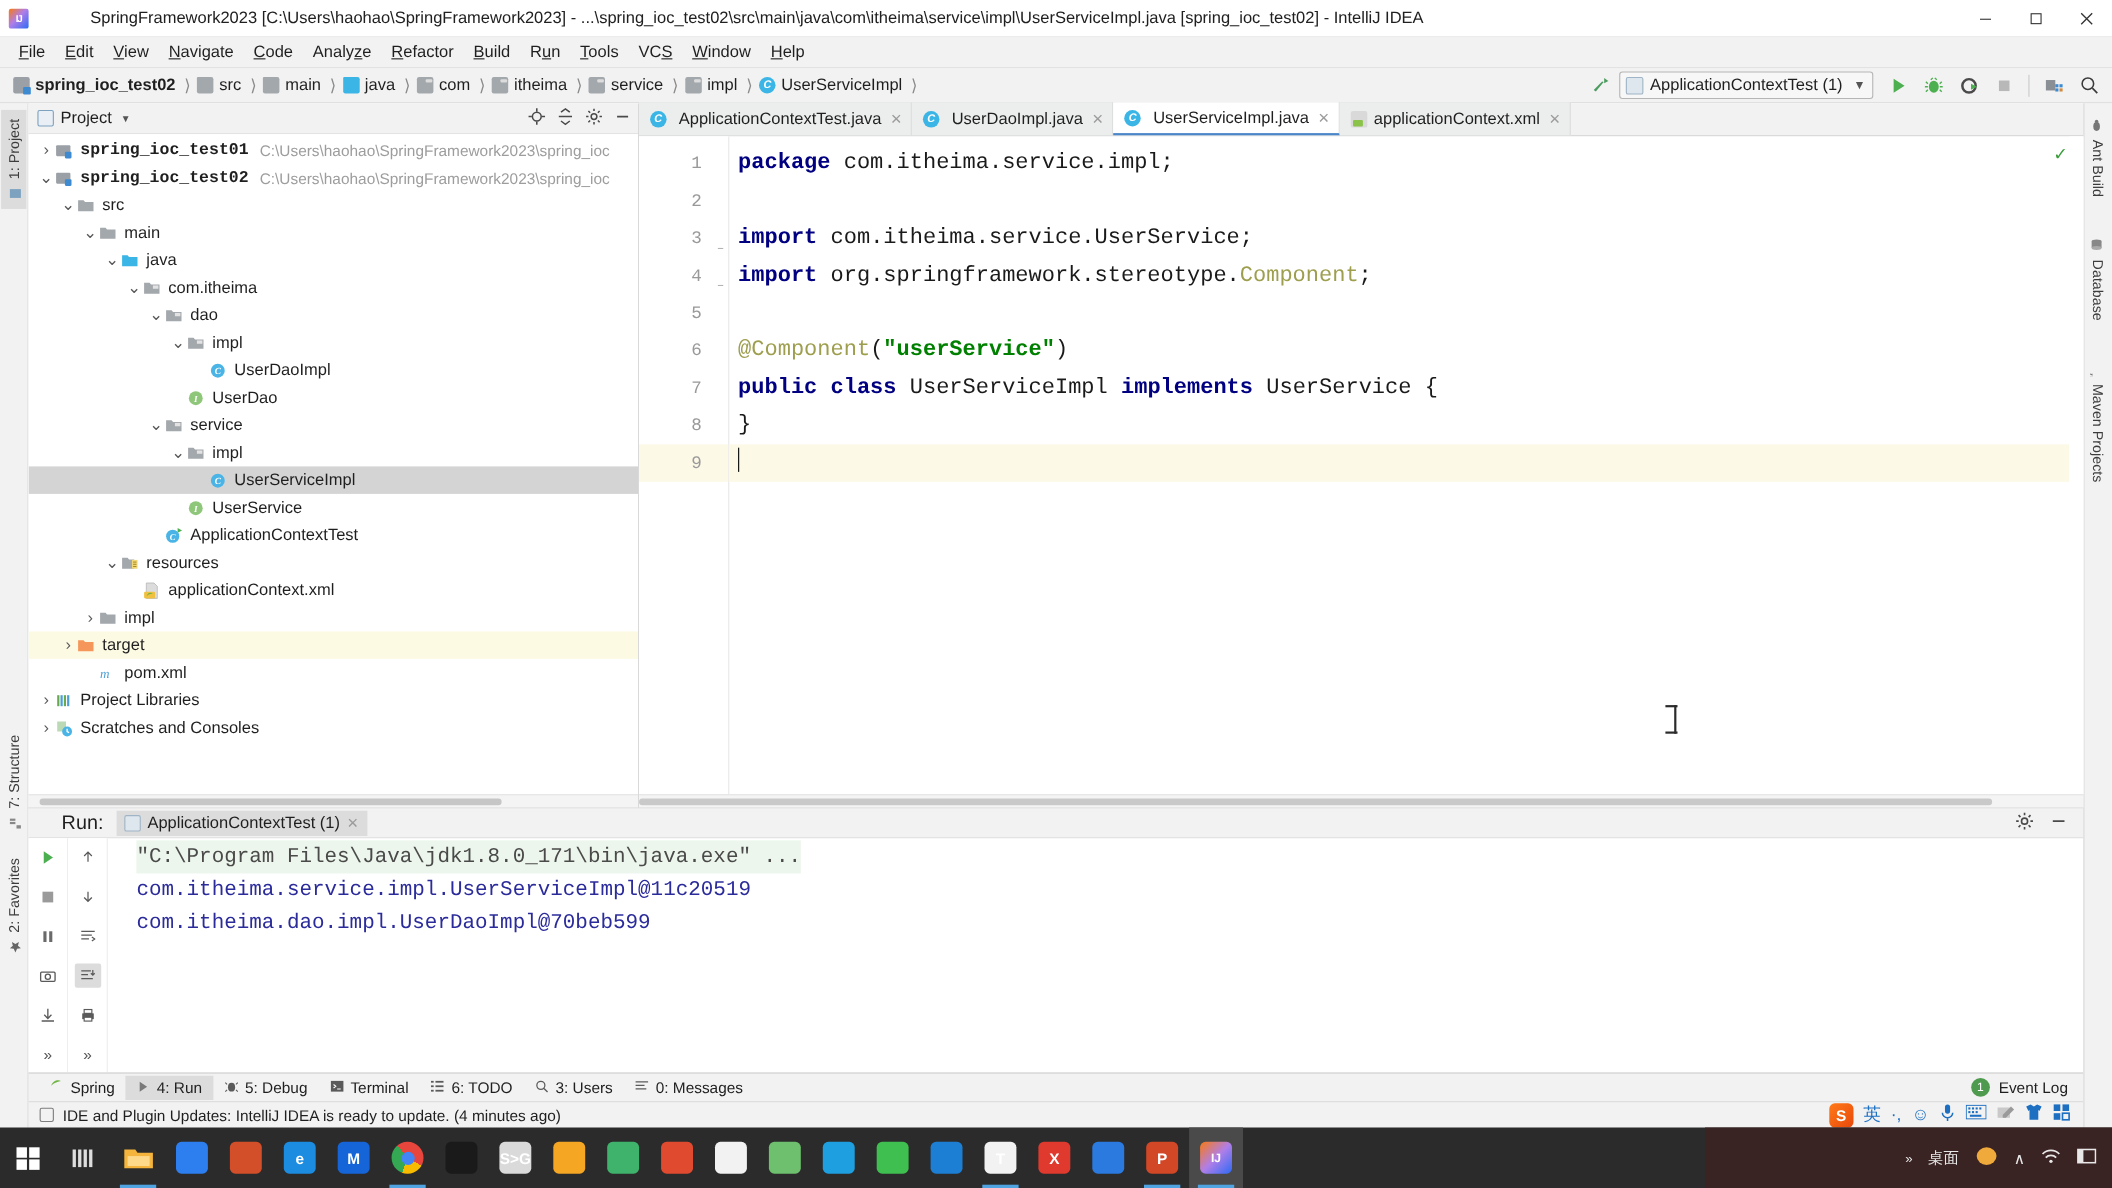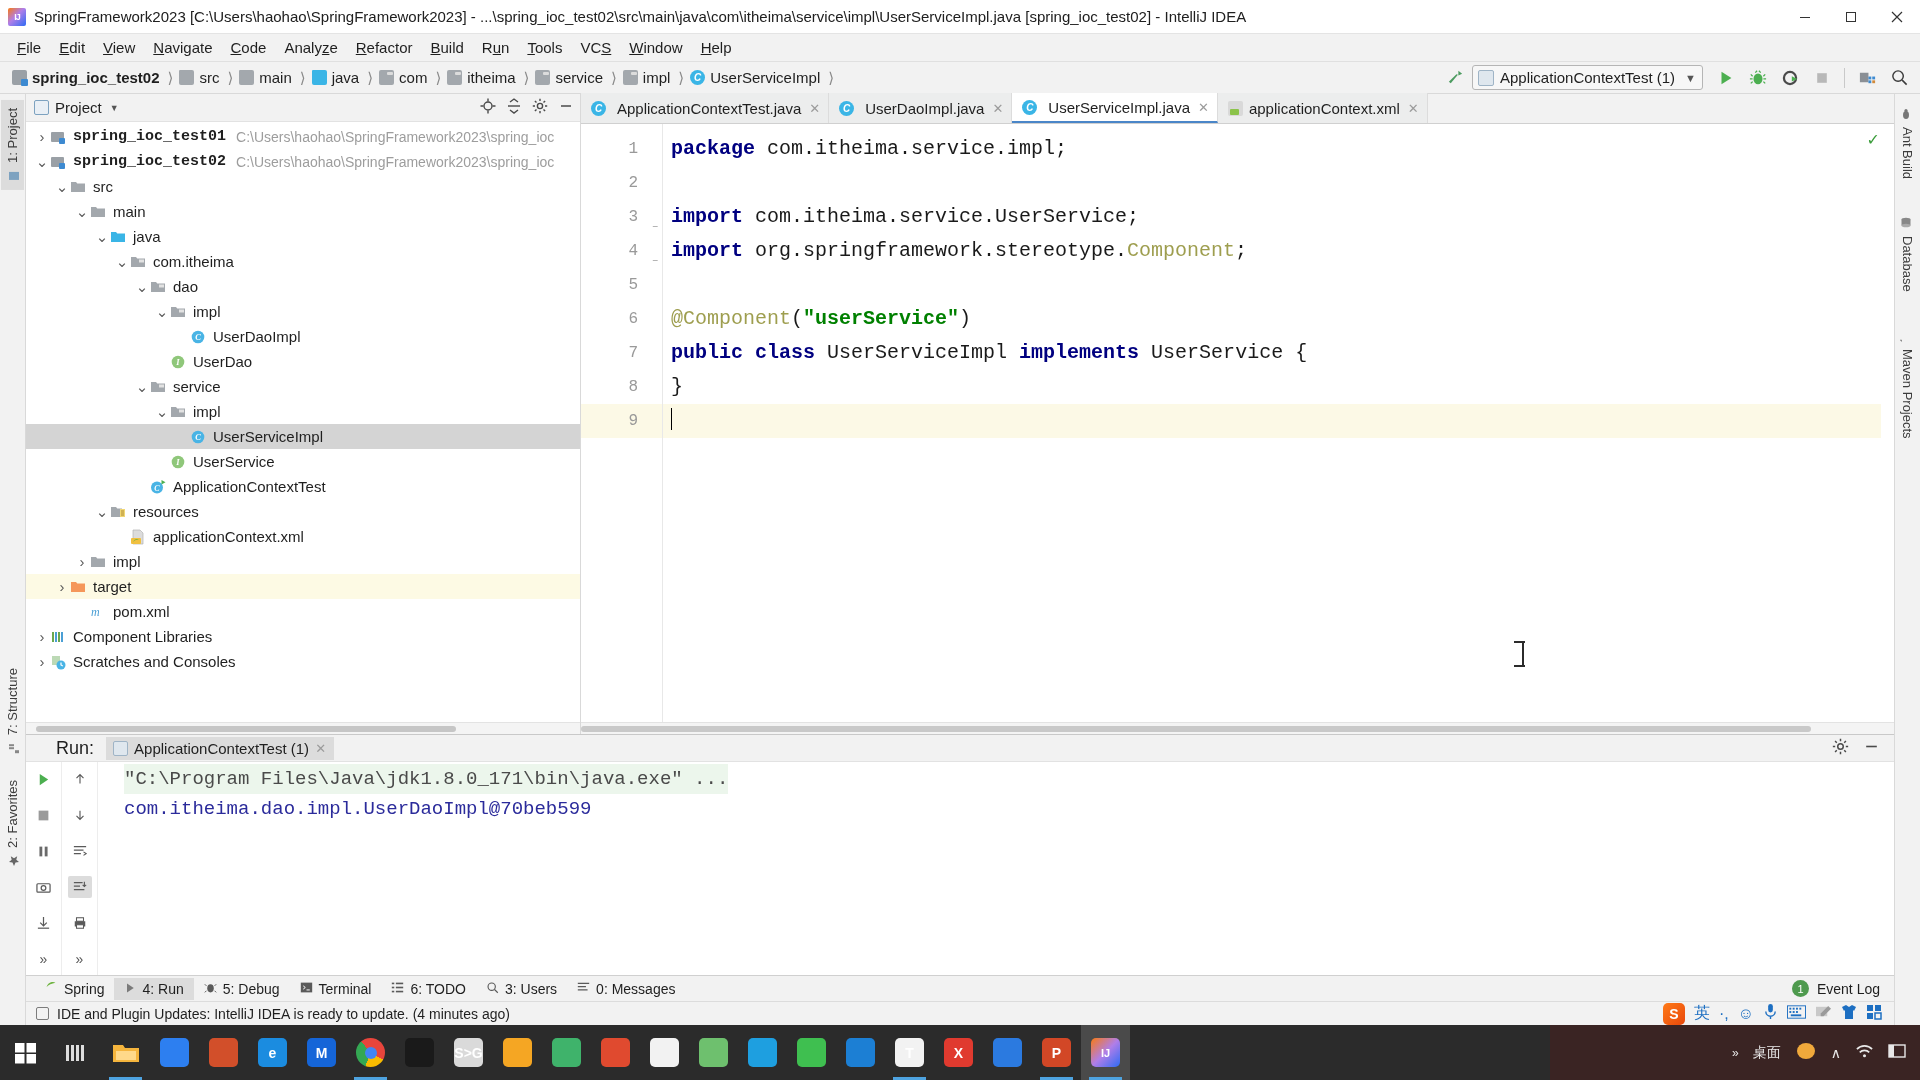--- a/index.html
+++ b/index.html
@@ -9,21 +9,21 @@
     font-size: 15px;
     background: #f2f2f2;
     color: #1f1f1f;
     -webkit-font-smoothing: antialiased;
   }
   .app { width:1920px; height:1080px; position:relative; display:flex; flex-direction:column; background:#f2f2f2; }
 
   
   .titlebar {
     height: 34px; display:flex; align-items:center; background:#ffffff;
-    border-bottom:1px solid #e4e4e4; padding-left:8px; flex:0 0 34px;
+    border-bottom:1px solid #e4e4e4; padding-left:8px; flex:0 0 34px;gap:48px;
   }
   .ij-logo {
     width:18px; height:18px; margin-right:8px; border-radius:2px; position:relative;
     background: linear-gradient(135deg,#f97a12 0%,#b07ee8 45%,#2d6bf5 100%);
     flex:0 0 18px;
   }
   .ij-logo::after{
     content:"IJ"; position:absolute; inset:0; color:#fff; font-size:9px; font-weight:bold;
     display:flex; align-items:center; justify-content:center; letter-spacing:-1px;
   }
@@ -578,21 +578,21 @@
                 <span class="tname">pom.xml</span>
               </div>
               <div class="trow" style="padding-left: 8px;">
                 <span class="arrow" style="font-size: 15px;">›</span>
                 <span class="tree-ic"><svg width="16" height="16" viewBox="0 0 16 16">
                     <rect x="2" y="3" width="2" height="10" fill="#6aa84f"></rect>
                     <rect x="5" y="3" width="2" height="10" fill="#4b9fd5"></rect>
                     <rect x="8" y="3" width="2" height="10" fill="#6aa84f"></rect>
                     <rect x="11" y="3" width="2" height="10" fill="#4b9fd5"></rect>
                   </svg></span>
-                <span class="tname">Component Libraries</span>
+                <span class="tname">Project Libraries</span>
               </div>
               <div class="trow" style="padding-left: 8px;">
                 <span class="arrow" style="font-size: 15px;">›</span>
                 <span class="tree-ic"><svg width="16" height="16" viewBox="0 0 16 16">
                     <path d="M2 2 h8 v9 H2 Z" fill="#bcd9b5"></path>
                     <circle cx="11" cy="11" r="4.5" fill="#49b4e5"></circle>
                     <path d="M11 8.5 L11 11 L12.8 12" stroke="#fff" stroke-width="1.2" fill="none"></path>
                   </svg></span>
                 <span class="tname">Scratches and Consoles</span>
               </div>
@@ -727,21 +727,21 @@
             </div>
             <div class="gbtn">
               <svg width="14" height="14" viewBox="0 0 16 16">
                   <rect x="2" y="6" width="12" height="6" fill="#5a5a5a"></rect>
                   <rect x="4" y="2" width="8" height="4" fill="none" stroke="#5a5a5a" stroke-width="1.2"></rect>
                   <rect x="4" y="10" width="8" height="4" fill="#fff" stroke="#5a5a5a" stroke-width="1.2"></rect>
                 </svg>
             </div>
             <div class="gbtn" style="margin-top:auto;margin-bottom:5px;">»</div>
           </div>
-          <div class="console" id="console"><div><span class="dim">"C:\Program Files\Java\jdk1.8.0_171\bin\java.exe" ...</span></div><div><span>com.itheima.dao.impl.UserDaoImpl@70beb599</span></div><div><span>&nbsp;</span></div></div>
+          <div class="console" id="console"><div><span class="dim">"C:\Program Files\Java\jdk1.8.0_171\bin\java.exe" ...</span></div><div><span>com.itheima.service.impl.UserServiceImpl@11c20519</span></div><div><span>com.itheima.dao.impl.UserDaoImpl@70beb599</span></div><div><span>&nbsp;</span></div></div>
           <div class="console-scroll"></div>
         </div>
       </div>
 
       <div class="bottom-tabs">
         <div class="btab">
           <span>
             <svg width="14" height="14" viewBox="0 0 16 16">
                 <path d="M13 3 C10 1 4 3 3 8 C5 5 9 4 13 3 Z" fill="#6db33f"></path>
               </svg>

